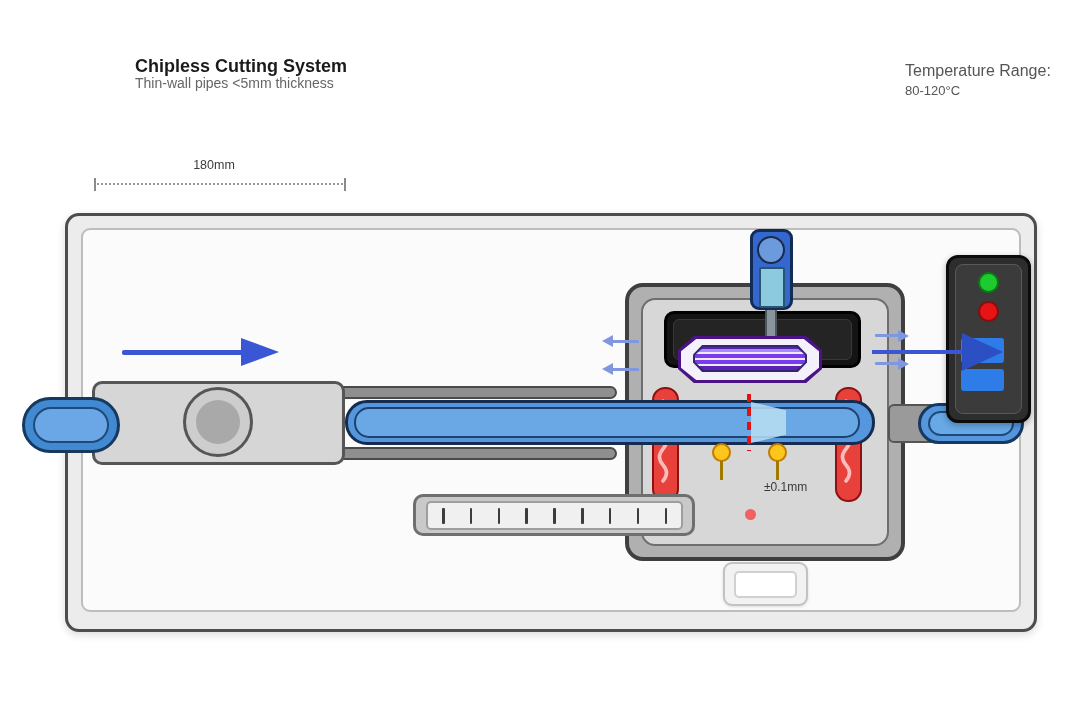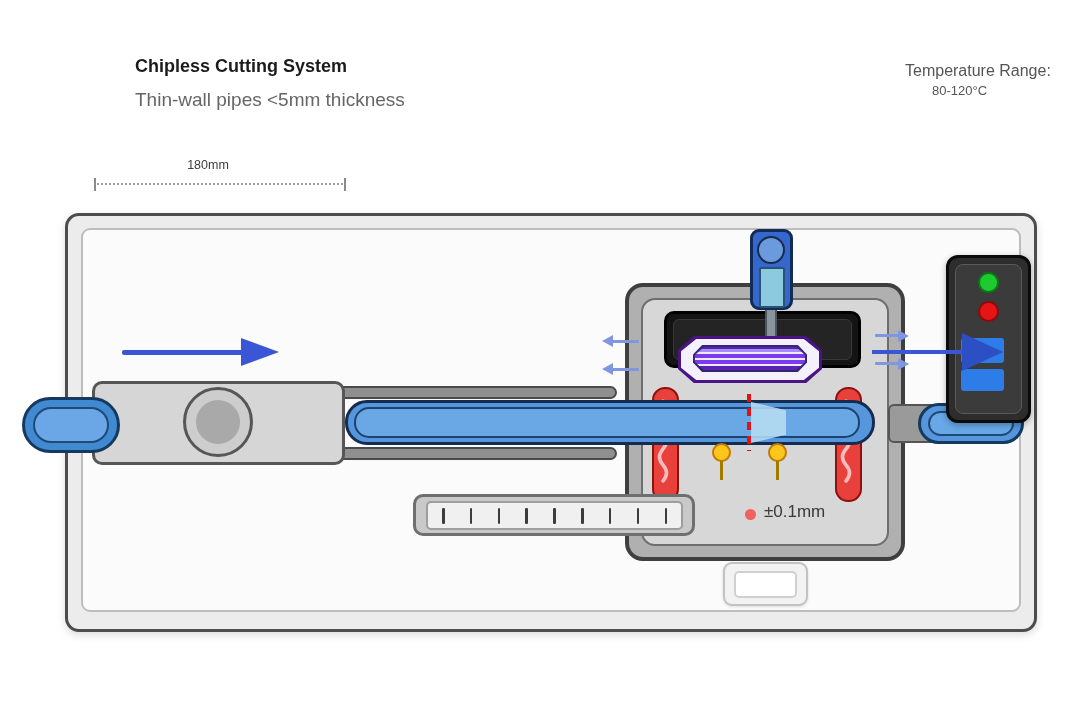--- a/index.html
+++ b/index.html
@@ -2,26 +2,26 @@
 <html style="--accent-blue: #3a56d4; --pipe-blue: #5596dd; --clamp-red: #e8413c; --blade-purple: #4a1486; --indicator-green: #1ecb2e; --indicator-red: #e61414; --button-blue: #2e7ce8; --tolerance-dot: #f26060;"><head>
 <meta charset="utf-8">
 <style>
   html,body{margin:0;padding:0;background:#fff;}
   body{width:1083px;height:723px;position:relative;overflow:hidden;
        font-family:"Liberation Sans","DejaVu Sans",sans-serif;}
   .abs{position:absolute;box-sizing:border-box;}
 
   
   .title{left:135px;top:56px;font-size:18px;font-weight:bold;color:#1b1b1b;}
-  .subtitle{left:135px;top:89px;font-size:19px;color:#666;}
+  .subtitle{left:135px;top:75px;font-size:14px;color:#666;}
   .temp-label{left:905px;top:62px;font-size:16px;color:#555;}
-  .temp-value{left:905px;top:83px;font-size:13px;color:#555;margin-left:27px;}
-
-  
-  .dim-label{left:83px;top:158px;width:250px;text-align:center;font-size:12.5px;color:#3c3c3c;}
+  .temp-value{left:905px;top:83px;font-size:13px;color:#555;}
+
+  
+  .dim-label{left:89px;top:158px;width:250px;text-align:center;font-size:12.5px;color:#3c3c3c;}
   .dim-line{left:94px;top:183px;width:252px;border-top:2px dotted #9a9a9a;}
   .dim-tick{width:2px;height:13px;background:#8a8a8a;top:178px;}
   .dim-tick.l{left:94px;} .dim-tick.r{left:344px;}
 
   
   .machine{left:65px;top:213px;width:972px;height:419px;background:#ececec;
            border:3px solid #4d4d4d;border-radius:14px;box-shadow:0 3px 8px rgba(0,0,0,.14);}
   .machine-inner{left:81px;top:228px;width:940px;height:384px;background:#fbfbfb;
            border:2px solid #bdbdbd;border-radius:9px;}
 
@@ -105,21 +105,21 @@
   
   .ruler{left:413px;top:494px;width:282px;height:42px;background:#c9c9c9;
         border:3px solid #6f6f6f;border-radius:10px;}
   .ruler-face{left:426px;top:501px;width:257px;height:29px;background:#f0f0f0;
         border:2px solid #9e9e9e;border-radius:5px;display:flex;align-items:center;
         justify-content:space-between;padding:0 14px;}
   .rtick{width:2.5px;height:16px;background:#3c3c3c;border-radius:1px;}
 
   
   .tol-dot{left:745px;top:509px;width:11px;height:11px;border-radius:50%;background:var(--tolerance-dot);}
-  .tol-label{left:764px;top:502px;font-size:17px;color:#3a3a3a;}
+  .tol-label{left:764px;top:480px;font-size:12px;color:#3a3a3a;}
 
   
   .tray{left:723px;top:562px;width:85px;height:44px;background:#f2f2f2;
         border:2px solid #c2c2c2;border-radius:9px;box-shadow:0 1px 3px rgba(0,0,0,.12);}
   .tray-slot{left:734px;top:571px;width:63px;height:27px;background:#fff;
         border:2px solid #d0d0d0;border-radius:5px;}
 
   
   .s-shaft{height:3px;background:#8097e0;border-radius:1px;}
   .s-head-l{width:0;height:0;border-top:6px solid transparent;border-bottom:6px solid transparent;

